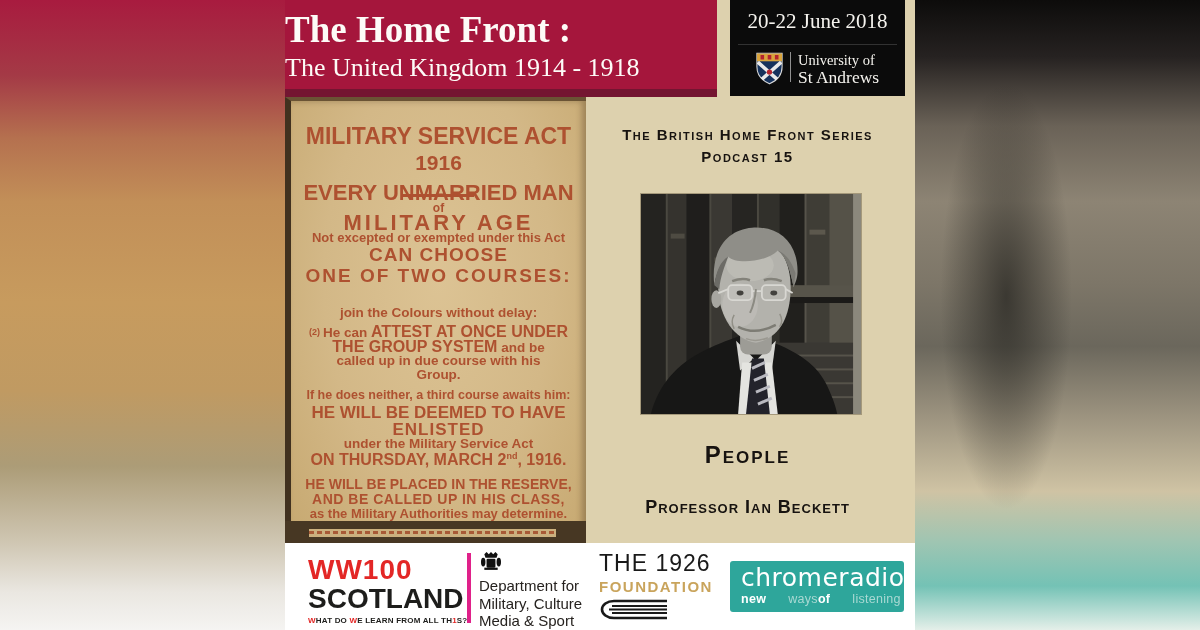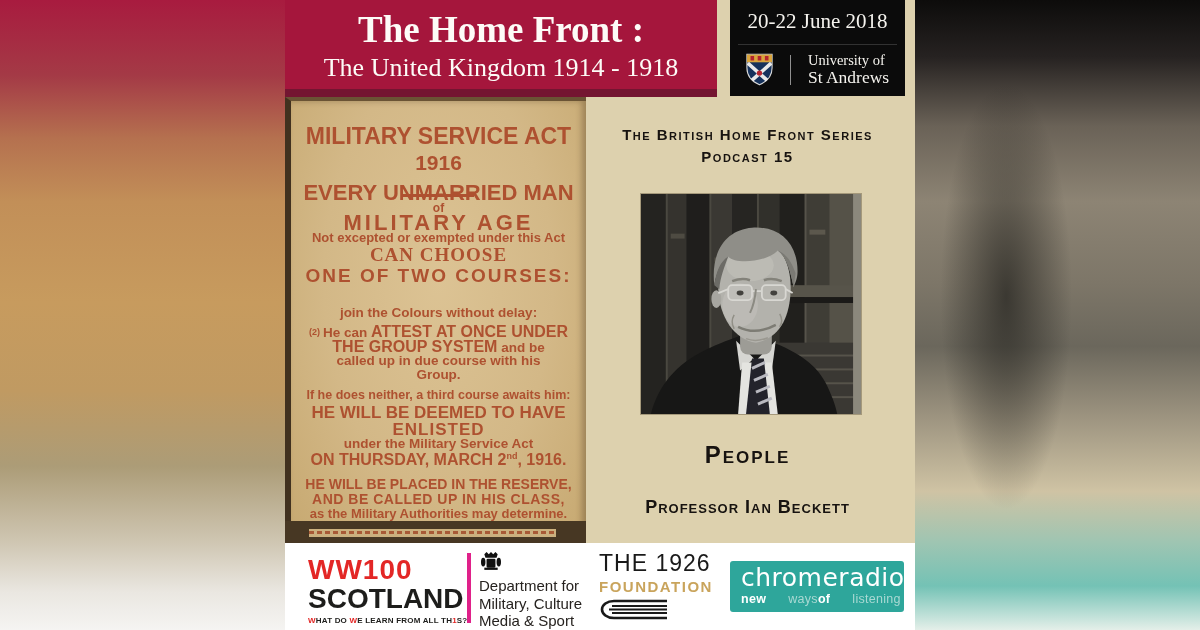--- a/index.html
+++ b/index.html
@@ -10,46 +10,46 @@
   .band-left{left:0;width:285px;
     background:linear-gradient(180deg,#a81b3f 0%,#a43a46 12%,#b5714f 22%,#c28f58 32%,#c79b5e 48%,#c09a62 62%,#ac9c77 74%,#cfc6b2 86%,#eae7e1 94%,#f5f4f2 100%);}
   .band-right{left:915px;width:285px;
     background:
       radial-gradient(closest-side at 32% 47%, rgba(35,34,30,0.72), rgba(35,34,30,0) 72%),
       linear-gradient(180deg,#0d0c0b 0%,#262221 9%,#6a6257 20%,#8d8474 32%,#7d7668 45%,#6b675c 55%,#9c937f 66%,#cfc3a4 78%,#9fc5b2 86%,#74c2b5 93%,#e4efe9 100%);}
   
   .card{position:absolute;left:285px;top:0;width:630px;height:630px;background:#ddd1ae;}
   
   .banner{position:absolute;left:0;top:0;width:432px;height:89px;background:#a5163c;
-          border-bottom:8px solid #741531;text-align:center;color:#fdfbf7;}
+          border-bottom:8px solid #741531;color:#fdfbf7;}
   .banner .t1{margin-top:10px;font-family:"Liberation Serif",serif;font-weight:bold;font-size:37px;line-height:1.1;}
   .banner .t2{font-family:"Liberation Serif",serif;font-size:26px;line-height:1.1;margin-top:3px;}
   .datebox{position:absolute;left:445px;top:0;width:175px;height:96px;background:#0b0b0b;color:#f5f3ee;}
   .datebox .date{text-align:center;margin-top:9px;font-family:"Liberation Serif",serif;font-size:21px;}
   .datebox .rule{position:absolute;left:8px;right:8px;top:44px;height:1px;background:rgba(255,255,255,0.16);}
-  .crest-row{position:absolute;left:0;right:0;top:52px;display:flex;justify-content:center;align-items:center;gap:17px;}
+  .crest-row{position:absolute;left:0;right:0;top:52px;display:flex;justify-content:center;align-items:flex-start;gap:7px;}
   .crest-sep{width:1px;height:30px;background:rgba(255,255,255,0.55);}
   .uni-text{font-family:"Liberation Serif",serif;line-height:1.12;}
   .uni-text .u1{font-size:14.5px;}
   .uni-text .u2{font-size:17.5px;}
   
   .poster{position:absolute;left:0;top:97px;width:295px;height:446px;color:#ae5130;
     background:
       radial-gradient(ellipse at 50% 40%, #dcc394 0%, #d3b887 55%, #c6a870 100%);
     border-top:4px solid #6a5334;border-left:6px solid #41311f;
     box-shadow:inset -4px 0 6px rgba(70,50,25,.35);}
   .poster .ln{position:absolute;left:0;right:0;text-align:center;font-weight:bold;white-space:nowrap;}
   .p-title{top:22px;font-size:23px;}
   .p-year{top:50px;font-size:21px;}
   .p-year span{display:inline-block;border-bottom:3px solid #ae5130;padding:0 12px 19px;}
   .p-every{top:79px;font-size:22px;}
   .p-of{top:100px;font-size:12px;}
   .p-age{top:109px;font-size:22px;letter-spacing:3px;}
   .p-not{top:129px;font-size:13px;}
-  .p-can{top:143px;font-size:19px;letter-spacing:1px;font-family:Liberation Serif, serif;}
+  .p-can{top:143px;font-size:19px;letter-spacing:1px;}
   .p-courses{top:164px;font-size:19px;letter-spacing:2px;}
   .p-c1a{top:187px;font-size:13.5px;}
   .p-c1b{top:204px;font-size:13.5px;}
   .p-c2a{top:222px;font-size:13.5px;}
   .p-c2b{top:237px;font-size:13.5px;}
   .p-c2c{top:252px;font-size:13.5px;}
   .p-c2d{top:266px;font-size:13.5px;}
   .p-third{top:287px;font-size:12.5px;}
   .p-deemed{top:302px;font-size:17px;}
   .p-enlisted{top:319px;font-size:17px;letter-spacing:1px;}

